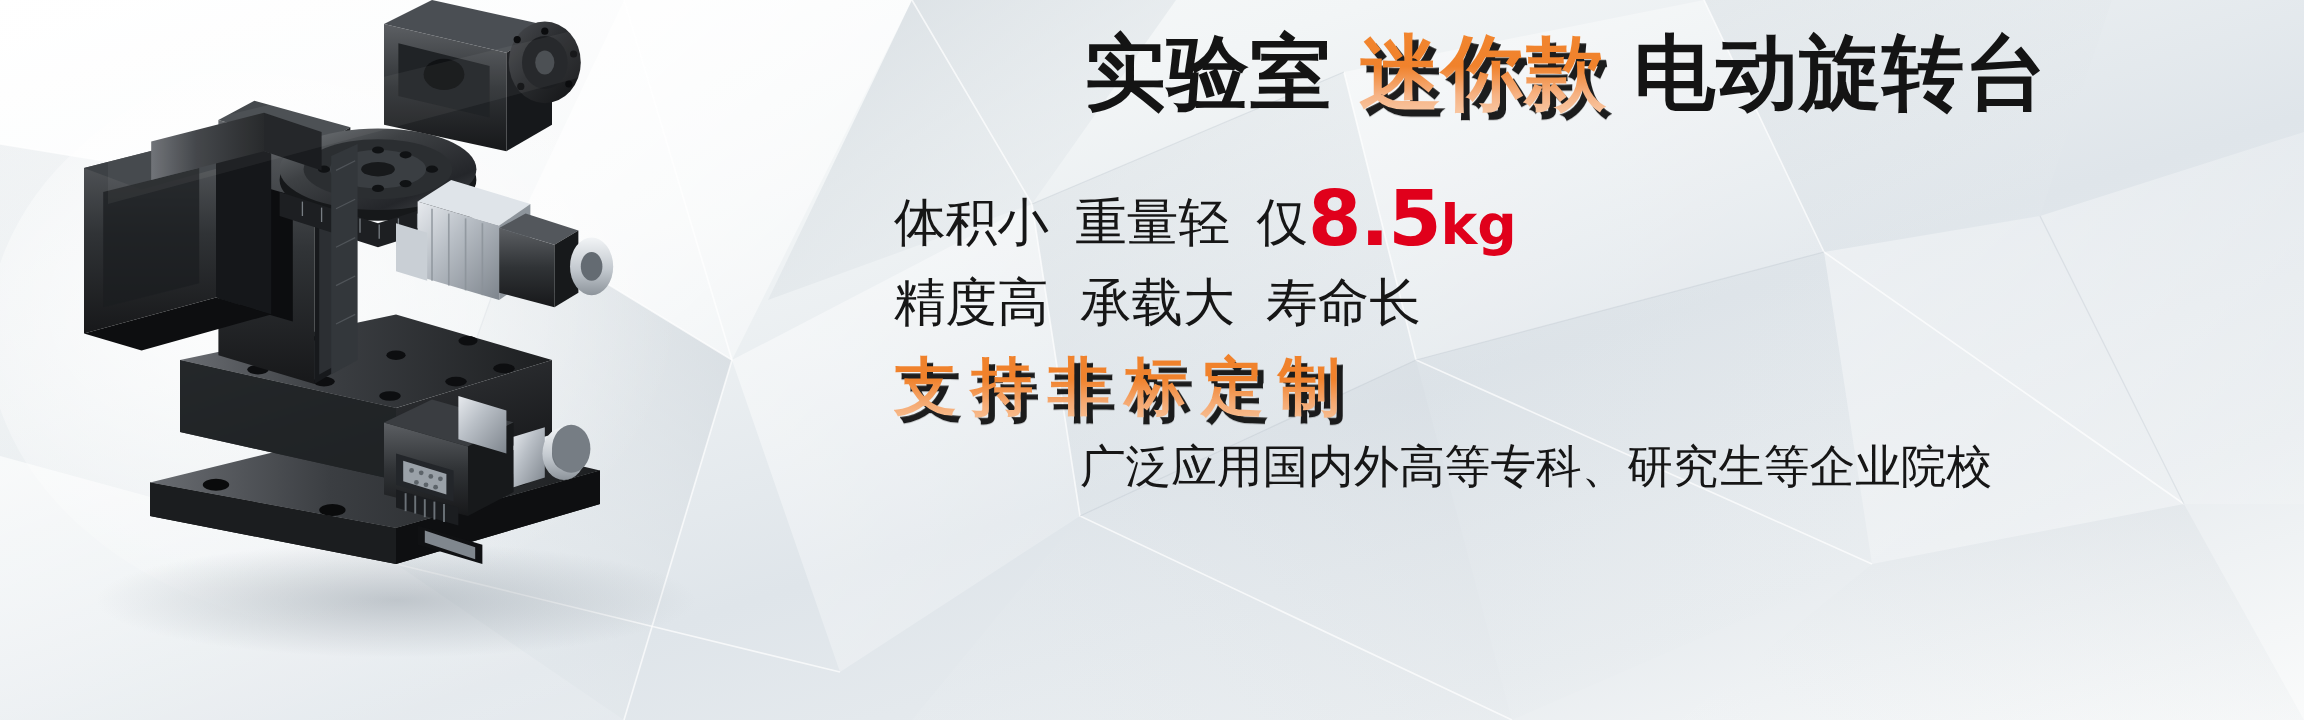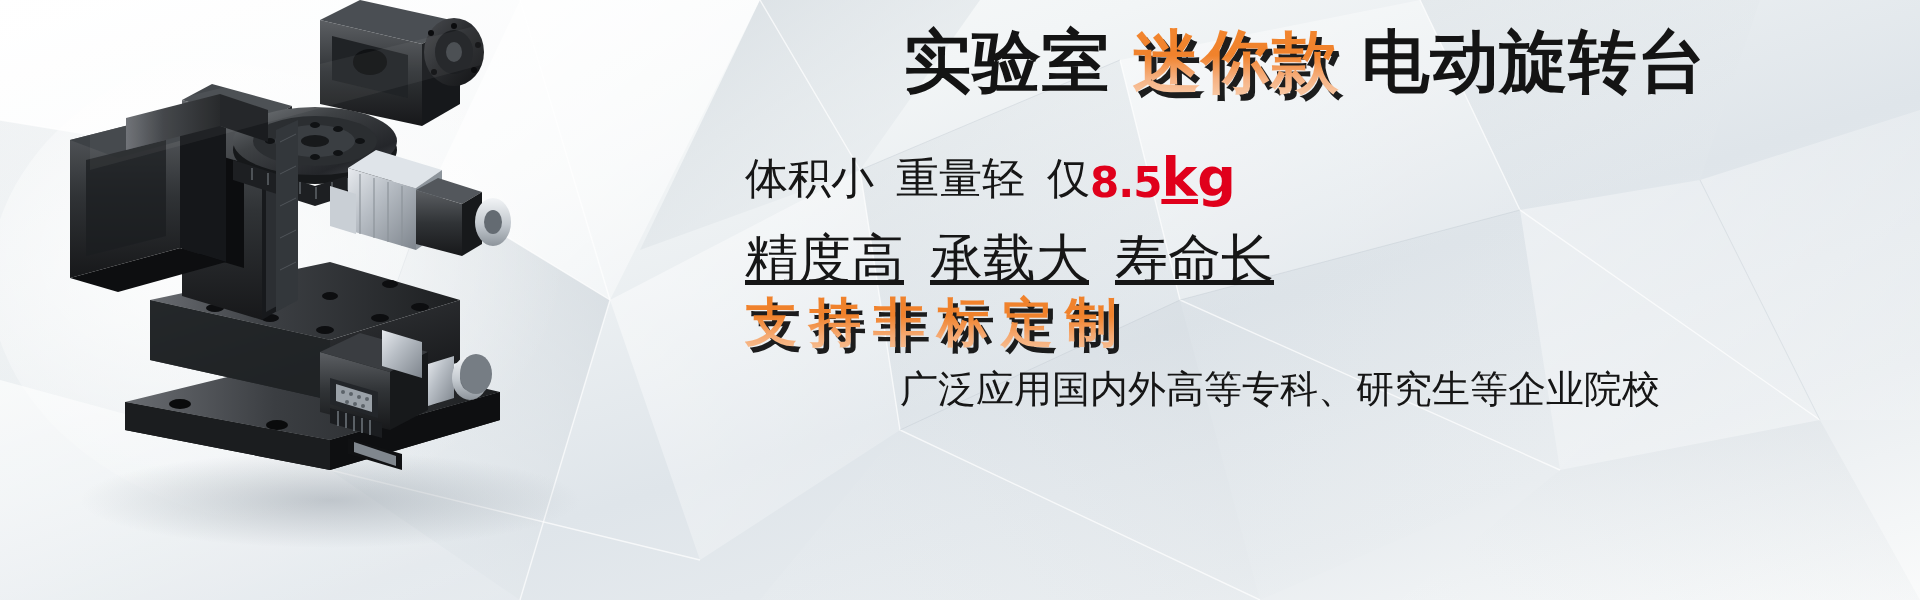--- a/index.html
+++ b/index.html
@@ -39,27 +39,27 @@
     background:linear-gradient(180deg,#f2862f 0%,#f0822c 42%,#f6b283 72%,#f9cfae 100%);
     -webkit-background-clip:text;background-clip:text;
     -webkit-text-fill-color:transparent;color:transparent;
     filter:drop-shadow(5px 6px 0px rgba(10,10,10,.92));
   }
 
   
   #line2{left:55px;top:146px;font-size:43px;color:#161616;font-weight:500;}
   #line2 .sp{display:inline-block;width:22px;}
   #line2 .num{
-    color:#e0001b;font-weight:800;font-size:42px;
+    color:#e0001b;font-weight:800;font-size:64px;
     letter-spacing:-1px;vertical-align:-4px;
   }
-  #line2 .unit{color:#e0001b;font-weight:700;font-size:54px;vertical-align:-3px;text-decoration:underline;}
-
-  
-  #line3{left:55px;top:224px;font-size:53px;color:#161616;font-weight:500;text-decoration:underline;}
+  #line2 .unit{color:#e0001b;font-weight:700;font-size:46px;vertical-align:-3px;}
+
+  
+  #line3{left:55px;top:224px;font-size:43px;color:#161616;font-weight:500;}
   #line3 .sp{display:inline-block;width:26px;}
 
   
   #line4{
     left:55px;top:288px;
     font-size:52px;font-weight:800;letter-spacing:12px;
     background:linear-gradient(180deg,#f0822c 0%,#f0822c 40%,#f5a971 68%,#f8c8a2 100%);
     -webkit-background-clip:text;background-clip:text;
     -webkit-text-fill-color:transparent;color:transparent;
     filter:drop-shadow(5px 6px 0px rgba(12,12,12,.93));

